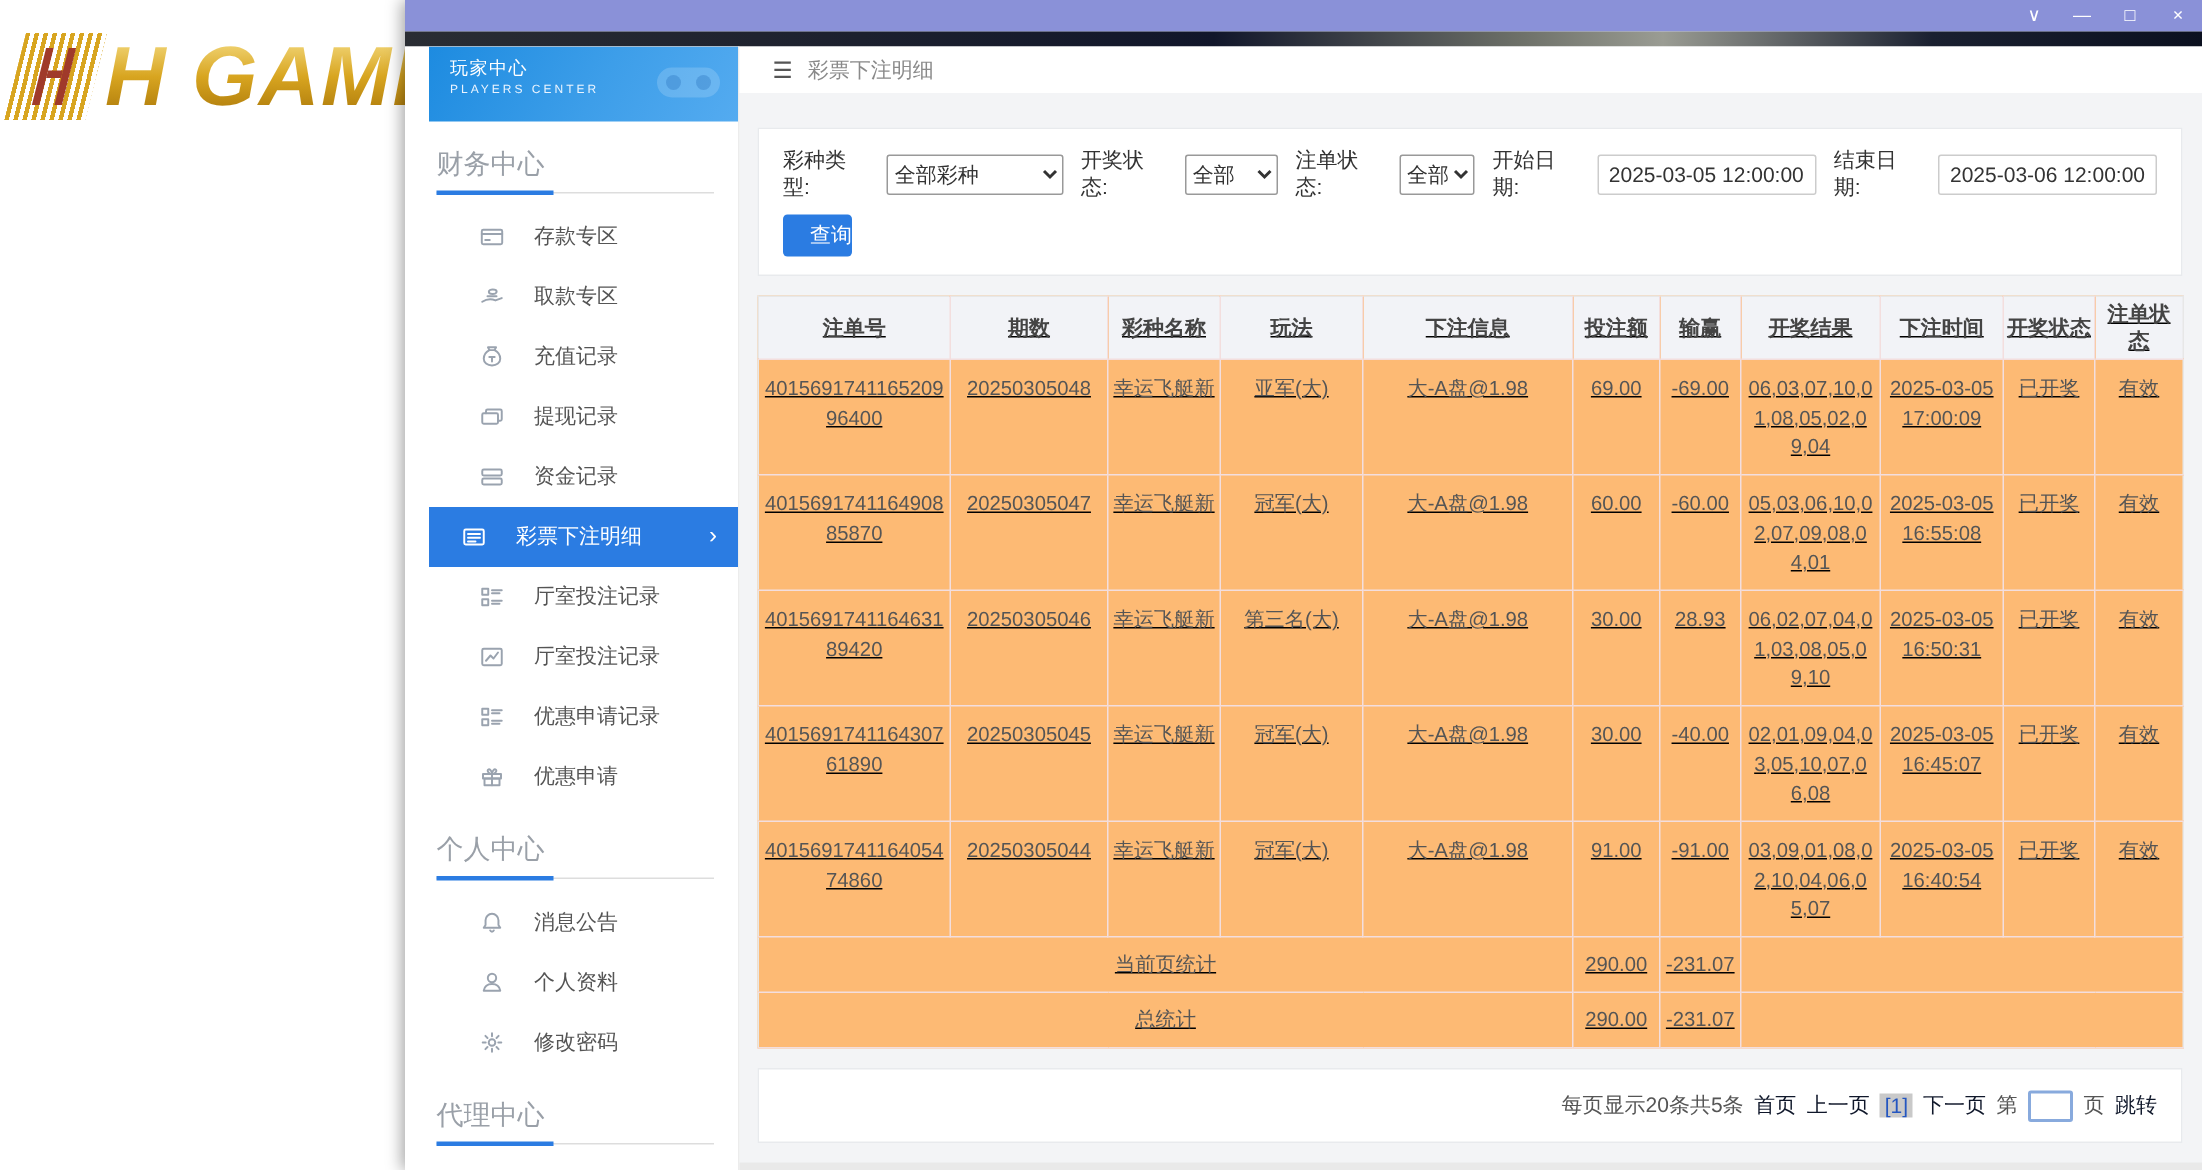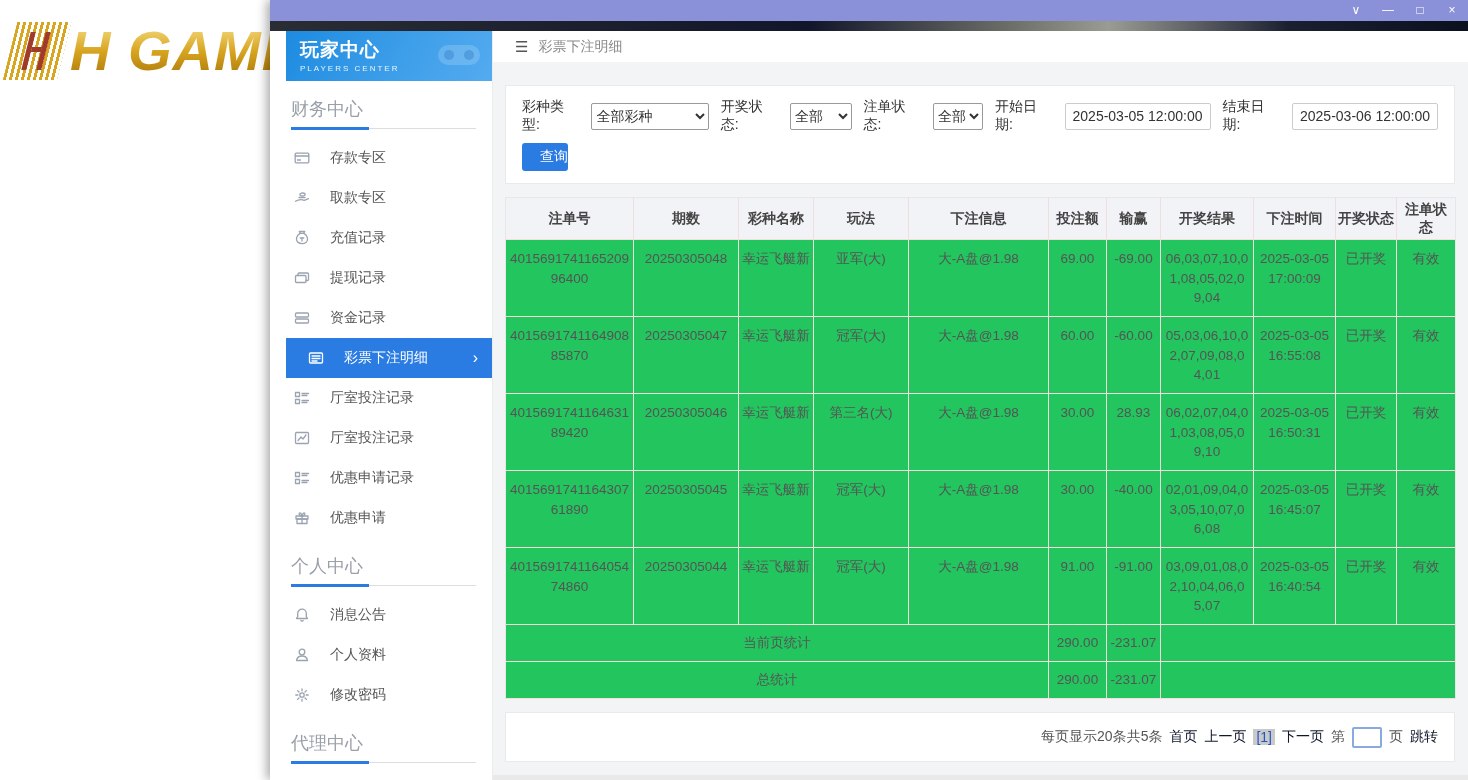--- a/index.html
+++ b/index.html
@@ -24,28 +24,28 @@
   .titlebar { height:21px; background:#8a91d8; display:flex; justify-content:flex-end; align-items:center; gap:0; flex:0 0 auto; }
   .tb-btn { width:32px; text-align:center; color:#fff; font-size:12px; line-height:21px; cursor:default; }
   .darkstrip { height:10px; flex:0 0 auto;
     background:linear-gradient(90deg,#2a2d33 0%,#11162a 45%,#6d7068 62%,#9a9c93 70%,#1a2030 85%,#0b101f 100%); }
   .win-body { flex:1; display:flex; min-height:0; }
 
   
   .sidebar { width:223px; flex:0 0 auto; background:#fff; border-right:1px solid #ececec; overflow:hidden; }
   .sb-header { margin-left:16px; height:50px; position:relative; padding:6px 0 0 14px;
     background:linear-gradient(120deg,#1d8be0 0%,#3d9ee9 55%,#54abf0 100%); }
-  .sb-title { color:#fff; font-size:19px; font-weight:bold; letter-spacing:1px; }
+  .sb-title { color:#fff; font-size:12px; font-weight:normal; letter-spacing:1px; }
   .sb-sub { color:#eaf4ff; font-size:8px; letter-spacing:2px; margin-top:1px; }
   .sb-gamepad { position:absolute; right:10px; top:8px; opacity:.55; }
   .sb-section-title { margin:16px 0 6px 21px; font-size:18px; color:#9aa0a8; }
   .sb-divider { margin:0 16px 8px 21px; height:3px; position:relative; }
   .sb-divider::before { content:""; position:absolute; left:0; right:0; top:1px; height:1px; background:#ddd; }
   .sb-divider i { position:absolute; left:0; top:0; width:42%; height:3px; background:#2b7ce2; }
-  .sb-item { height:40px; display:flex; align-items:center; padding-left:24px; cursor:pointer; position:relative; color:#555; }
+  .sb-item { height:40px; display:flex; align-items:center; padding-left:50px; cursor:pointer; position:relative; color:#555; }
   .sb-item .sb-icon { width:16px; height:16px; color:#9aa3af; flex:0 0 aupx; margin-right:20px; display:inline-flex; }
   .sb-item .sb-label { font-size:14px; }
   .sb-item.active { background:#2b7ce2; color:#fff; margin-left:16px; padding-left:22px; }
   .sb-item.active .sb-icon { color:#fff; }
   .sb-item .chev { position:absolute; right:14px; font-size:16px; color:#fff; }
 
   
   .main { flex:1; display:flex; flex-direction:column; min-width:0; }
   .topbar { height:31px; background:#fff; display:flex; align-items:center; padding-left:22px; gap:10px; flex:0 0 auto; }
   .hamburger { color:#555; font-size:15px; cursor:pointer; }
@@ -57,21 +57,21 @@
   .filter-row label { font-size:14px; color:#333; }
   .filter-row select { height:27px; font-size:14px; color:#333; border:1px solid #999; border-radius:2px; background:#fff; }
   .sel-lottery { width:122px; }
   .sel-draw { width:64px; }
   .sel-order { width:52px; }
   .filter-row input.date { width:146px; height:27px; border:1px solid #ccc; border-radius:2px; font-size:14px; color:#333; padding:0 7px; }
   .query-btn { margin-top:9px; width:46px; height:28px; background:#2b7ce2; color:#fff; border:none; border-radius:3px; font-size:14px; cursor:pointer;text-align:right; }
 
   
   .table-panel { margin-top:13px; }
-  table.bets { width:950px; border-collapse:collapse; table-layout:fixed; background:#22c55e; border:1px solid #e7e7e7; }
+  table.bets { width:950px; border-collapse:collapse; table-layout:fixed; background:#fdba74; border:1px solid #e7e7e7;text-decoration:underline; }
   table.bets th { height:42px; background:#f2f3f7; color:#444; font-size:14px; font-weight:bold; text-align:center;
     border-right:1px solid #f3dede; border-bottom:1px solid #f3dede; padding:0 2px; overflow:hidden; }
   table.bets td { color:#555; font-size:13.5px; text-align:center; vertical-align:top; padding:9px 3px 0 3px;
     border-right:1px solid #f3dede; border-bottom:1px solid #f3dede; line-height:1.45; }
   table.bets tr.data-row { height:77px; }
   table.bets th:last-child, table.bets td:last-child { border-right:none; }
   td.break { word-break:break-all; }
   td.num { text-align:right; padding-right:6px; }
   tr.summary td { height:37px; vertical-align:middle; padding-top:0; }
 

